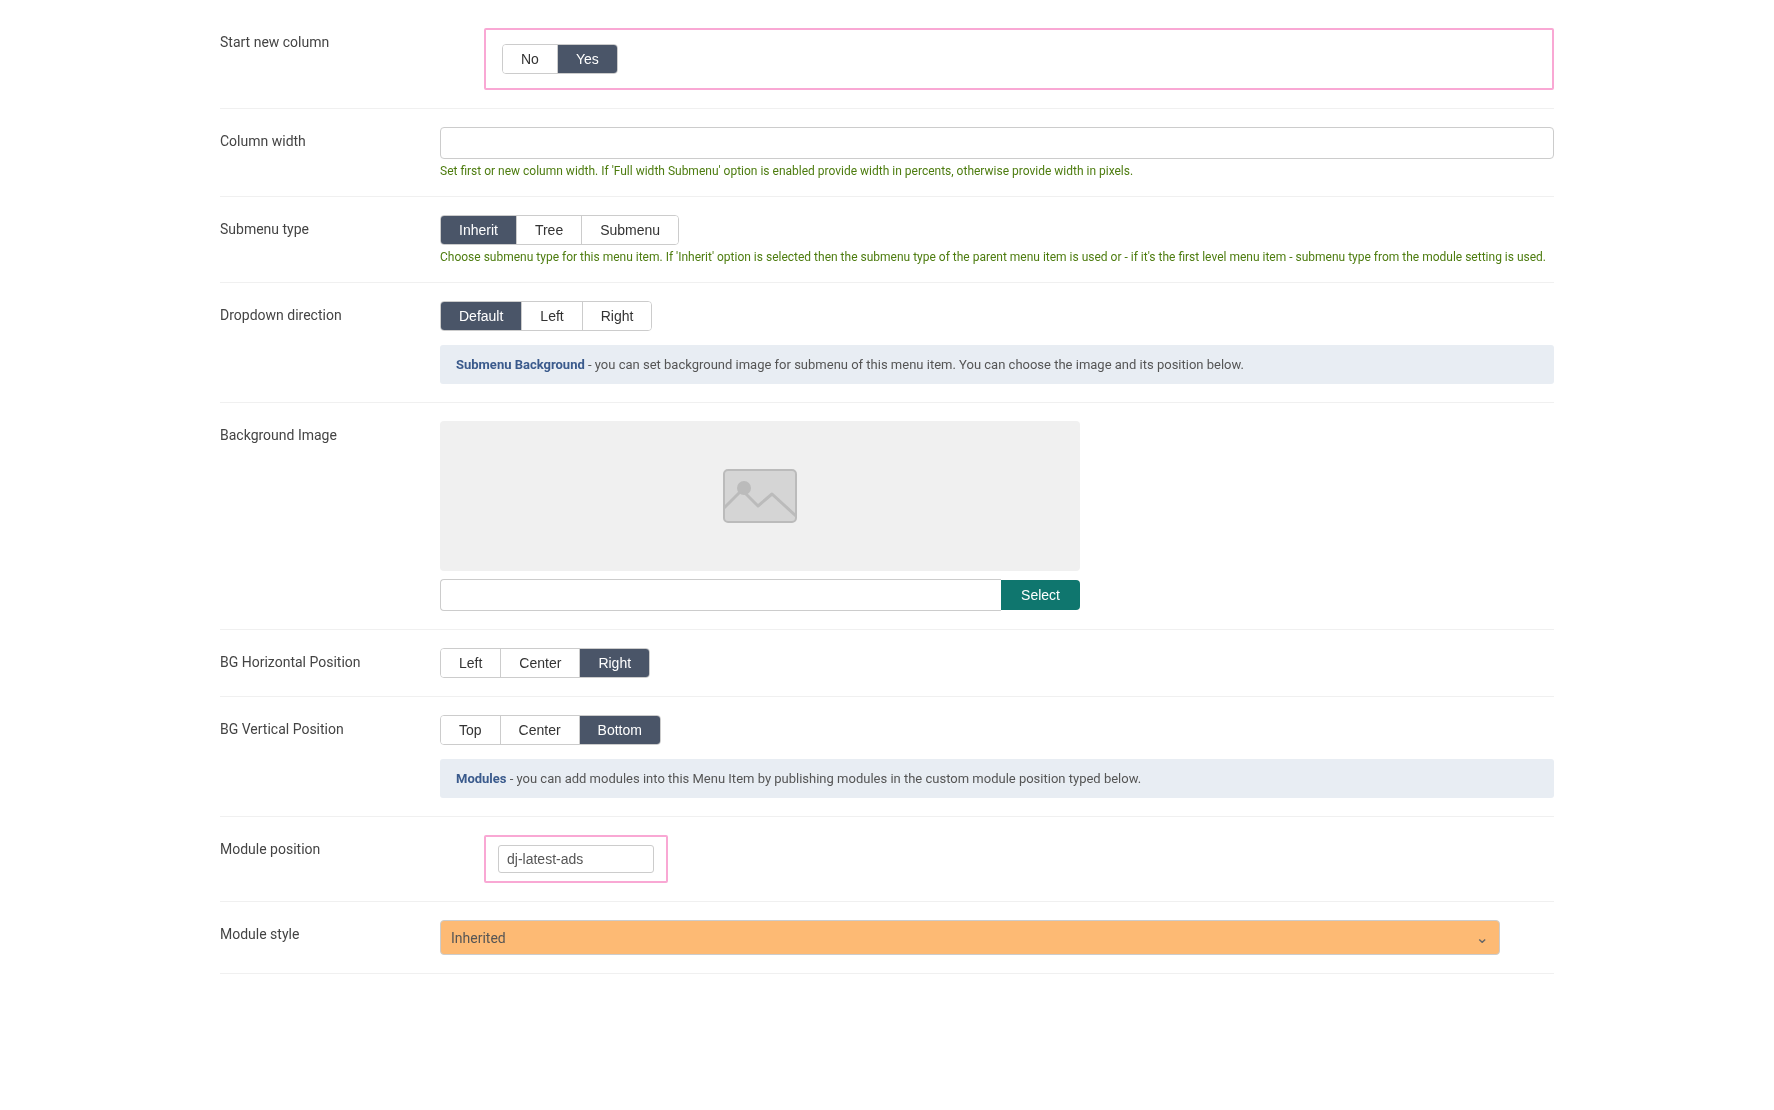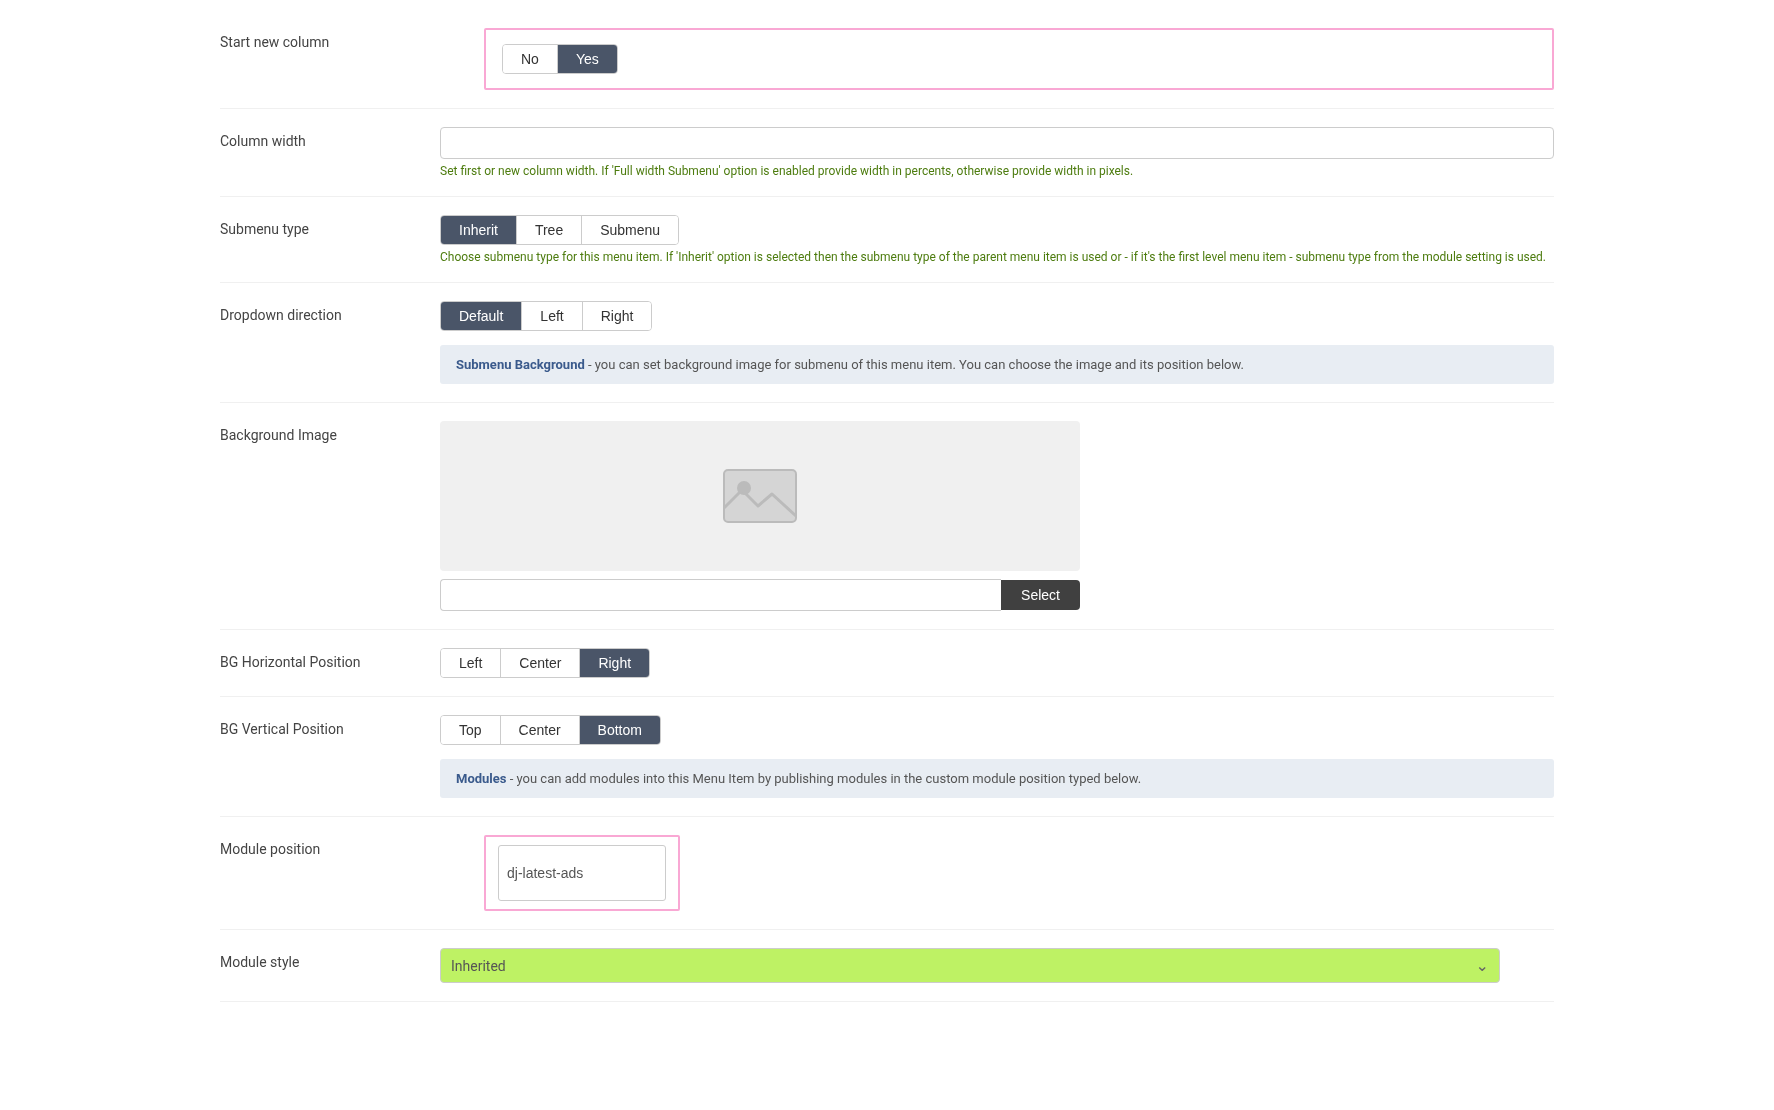--- a/index.html
+++ b/index.html
@@ -104,41 +104,41 @@
       flex: 1;
       padding: 7px 10px;
       border: 1px solid #ccc;
       border-right: none;
       border-radius: 4px 0 0 4px;
       font-size: 14px;
       outline: none;
     }
     .select-btn {
       padding: 7px 20px;
-      background: #404040;
+      background: #0f766e;
       color: #fff;
       border: none;
       border-radius: 0 4px 4px 0;
       cursor: pointer;
       font-size: 14px;
     }
     .outlined-box {
       border: 2px solid #f9a8d4;
       border-radius: 2px;
       padding: 14px 16px;
       margin-left: 44px;
     }
     .select-dropdown {
       display: flex;
       align-items: center;
       width: 100%;
       border: 1px solid #ccc;
       border-radius: 4px;
       padding: 7px 10px;
-      background: #bef264;
+      background: #fdba74;
       cursor: pointer;
       font-size: 14px;
       color: #555;
       position: relative;
     }
     .select-dropdown span.arrow {
       margin-left: auto;
       font-size: 16px;
       color: #666;
     }
@@ -241,21 +241,21 @@
       <div class="info-box" style="margin-top: 14px;">
         <strong>Modules</strong><span> - you can add modules into this Menu Item by publishing modules in the custom module position typed below.</span>
       </div>
     </div>
   </div>
 
   <div class="form-row">
     <div class="form-label">Module position</div>
     <div class="form-control">
       <div class="outlined-box" style="display:inline-block; padding: 8px 12px;">
-        <input type="text" class="module-input" style="width: 168px; border: 1px solid rgb(204, 204, 204); border-radius: 3px; padding: 19px 8px;" value="dj-latest-ads">
+        <input type="text" class="module-input" style="width: 156px; border: 1px solid rgb(204, 204, 204); border-radius: 3px; padding: 5px 8px;" value="dj-latest-ads">
       </div>
     </div>
   </div>
 
   <div class="form-row">
     <div class="form-label">Module style</div>
     <div class="form-control">
       <div class="select-dropdown" style="max-width:1060px;">
         <span>Inherited</span>
         <span class="arrow">⌄</span>

